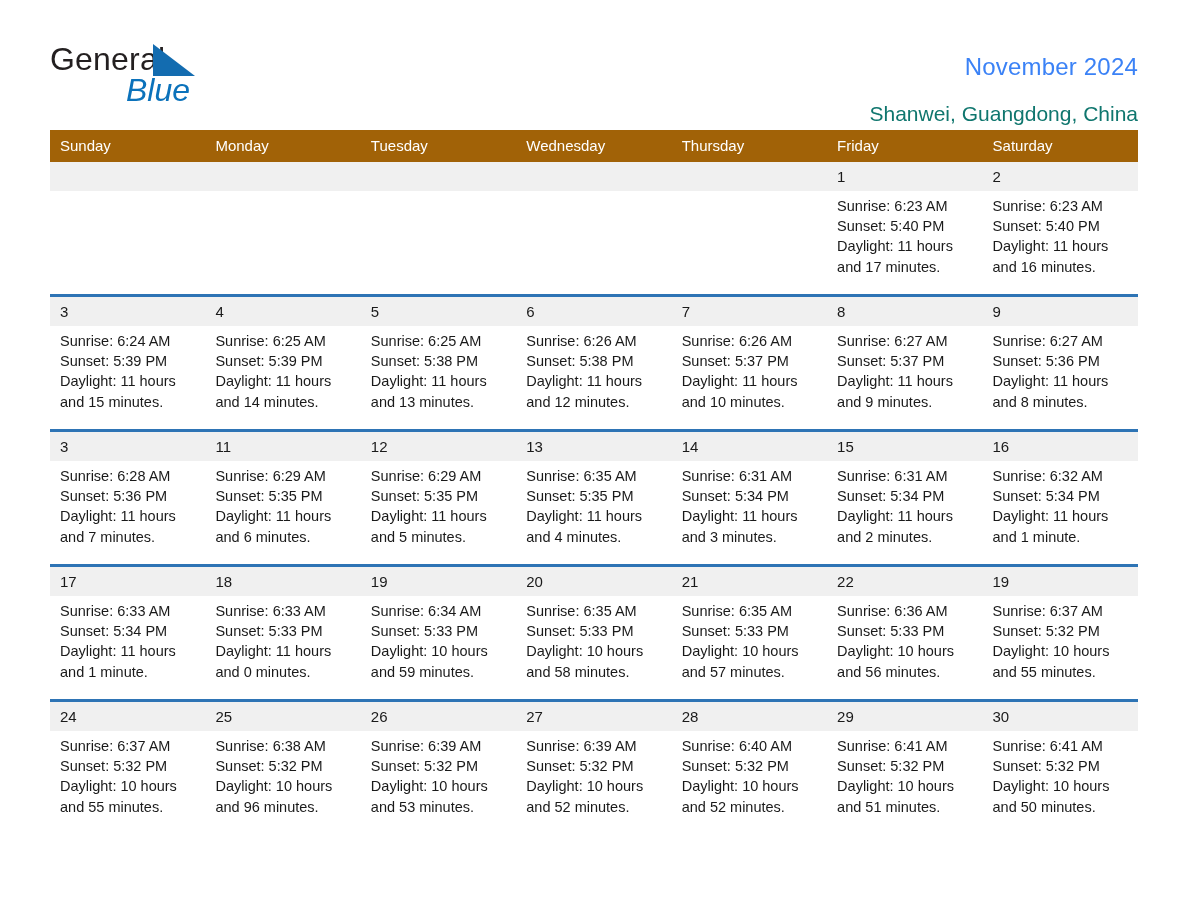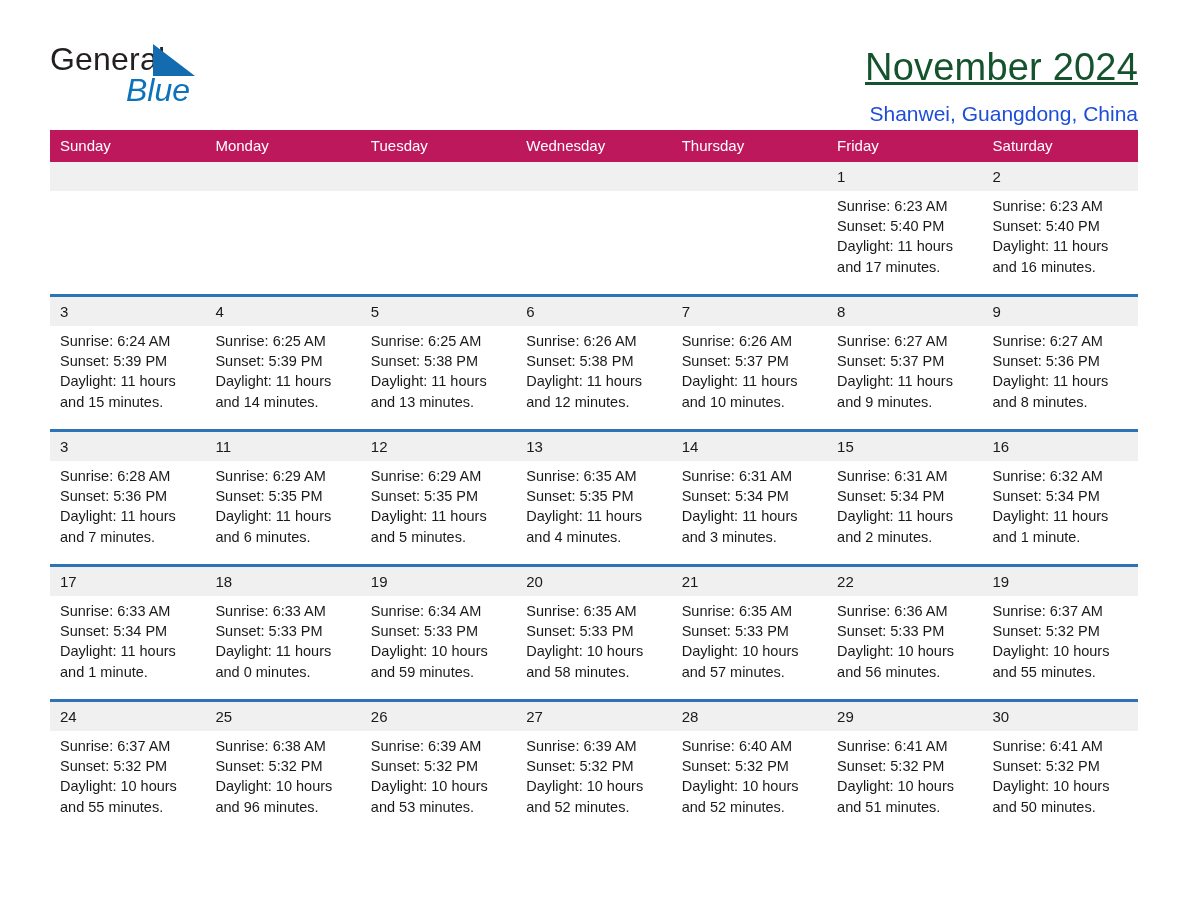--- a/index.html
+++ b/index.html
@@ -59,43 +59,42 @@
     width: 0;
     height: 0;
     border-left: 42px solid #136cb0;
     border-top: 32px solid transparent;
   }
   .title-block {
     text-align: right;
     padding-top: 2px;
   }
   .cal-title {
-    font-size: 38px;
+    font-size: 24px;
     font-weight: normal;
-    color: #14532d;
+    color: #3b82f6;
     line-height: 46px;
     letter-spacing: 0.2px;
-    text-decoration: underline;
   }
   .cal-subtitle {
     font-size: 21px;
-    color: #1d4ed8;
+    color: #0f766e;
     line-height: 30px;
     margin-top: 9px;
   }
 
   
   .calendar {
     width: 1088px;
     margin-top: 22px;
     border-collapse: collapse;
     table-layout: fixed;
   }
   .calendar th {
-    background: #be185d;
+    background: #a16207;
     color: #ffffff;
     font-weight: normal;
     font-size: 15px;
     text-align: left;
     padding: 7px 0 8px 10px;
     border: none;
   }
   .calendar td {
     vertical-align: top;
     padding: 0;

